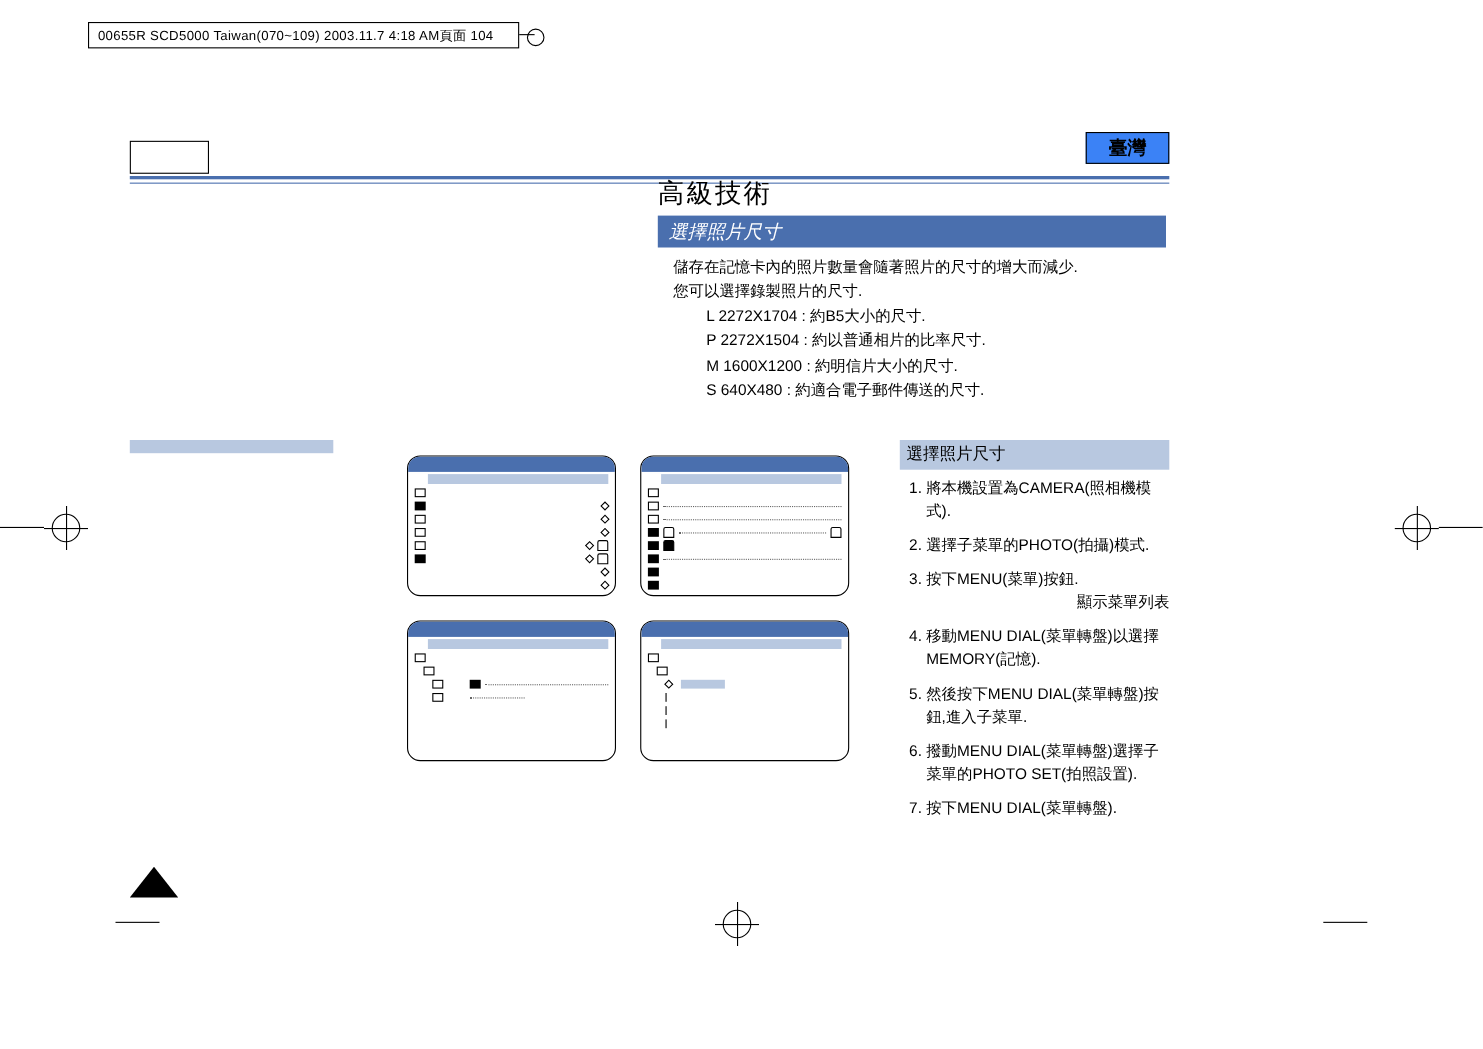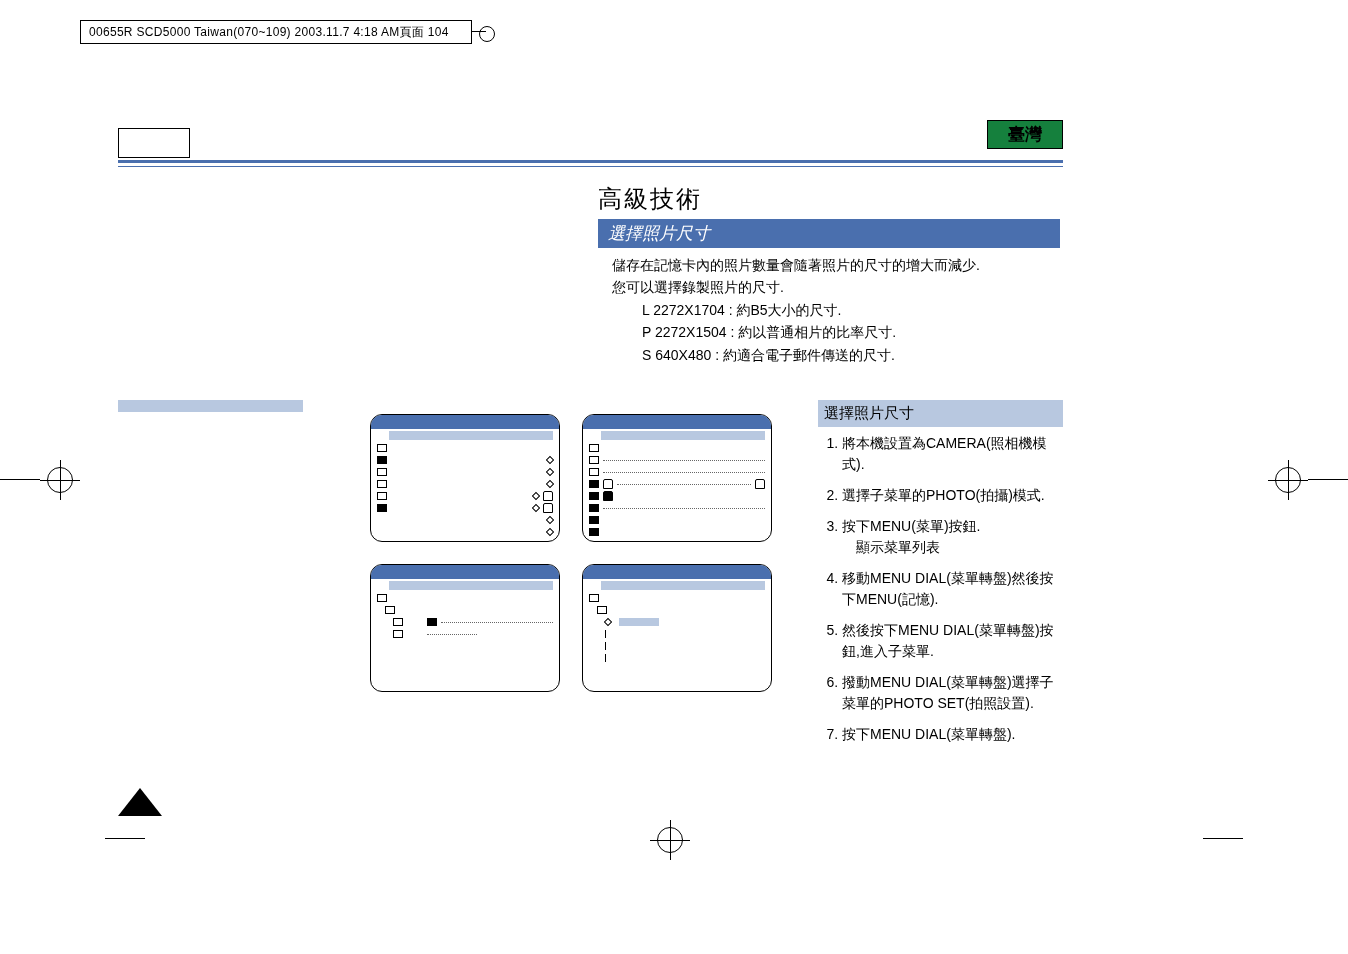--- a/index.html
+++ b/index.html
@@ -101,31 +101,31 @@
     height:1px;
     background:#4a6fae;
   }
 
   
   .lang-box {
     position:absolute;
     right:285px;
     top:120px;
     border:1px solid #000;
-    background:#15803d;
+    background:#3b82f6;
     padding:2px 20px;
     font-size:17px;
     font-weight:bold;
   }
 
   
   .main {
     position:absolute;
     left:598px;
-    top:183px;
+    top:160px;
     width:462px;
   }
   .main h1 {
     font-size:24px;
     font-weight:normal;
     margin:0 0 4px 0;
     letter-spacing:2px;
   }
   .section-title-bar {
     background:#4a6fae;
@@ -236,20 +236,21 @@
     list-style:decimal;
     padding-left:24px;
     margin:6px 0 14px 0;
   }
   .steps-col li {
     margin-bottom:10px;
   }
   .steps-col li .sub {
     display:block;
     padding-left:14px;
+    text-align:right;
   }
 
   
   .reg-mark {
     width:40px; height:40px;
     position:relative;
   }
   .reg-mark::before{
     content:"";
     position:absolute;
@@ -311,20 +312,21 @@
 
 <div class="main">
   <h1>高級技術</h1>
   <div class="section-title-bar">選擇照片尺寸</div>
   <div class="intro">
     <div>儲存在記憶卡內的照片數量會隨著照片的尺寸的增大而減少.</div>
     <div>您可以選擇錄製照片的尺寸.</div>
     <div class="mode-list">
       <div>L 2272X1704 : 約B5大小的尺寸.</div>
       <div>P 2272X1504 : 約以普通相片的比率尺寸.</div>
+      <div>M 1600X1200 : 約明信片大小的尺寸.</div>
       <div>S 640X480 : 約適合電子郵件傳送的尺寸.</div>
     </div>
   </div>
 </div>
 
 <div class="left-stub"></div>
 
 <div class="screens">
 
   <div class="screen s1">
@@ -454,20 +456,20 @@
 
 <div class="steps-col">
   <div class="steps-title">選擇照片尺寸</div>
   <ol>
     <li>將本機設置為CAMERA(照相機模式).</li>
     <li>選擇子菜單的PHOTO(拍攝)模式.</li>
     <li>
       <span>按下MENU(菜單)按鈕.</span>
       <span class="sub">顯示菜單列表</span>
     </li>
-    <li>移動MENU DIAL(菜單轉盤)然後按下MENU(記憶).</li>
+    <li>移動MENU DIAL(菜單轉盤)以選擇MEMORY(記憶).</li>
     <li>然後按下MENU DIAL(菜單轉盤)按鈕,進入子菜單.</li>
     <li>撥動MENU DIAL(菜單轉盤)選擇子菜單的PHOTO SET(拍照設置).</li>
     <li>按下MENU DIAL(菜單轉盤).</li>
   </ol>
 </div>
 
 <div class="tri-bl"></div>
 
 </body></html>

